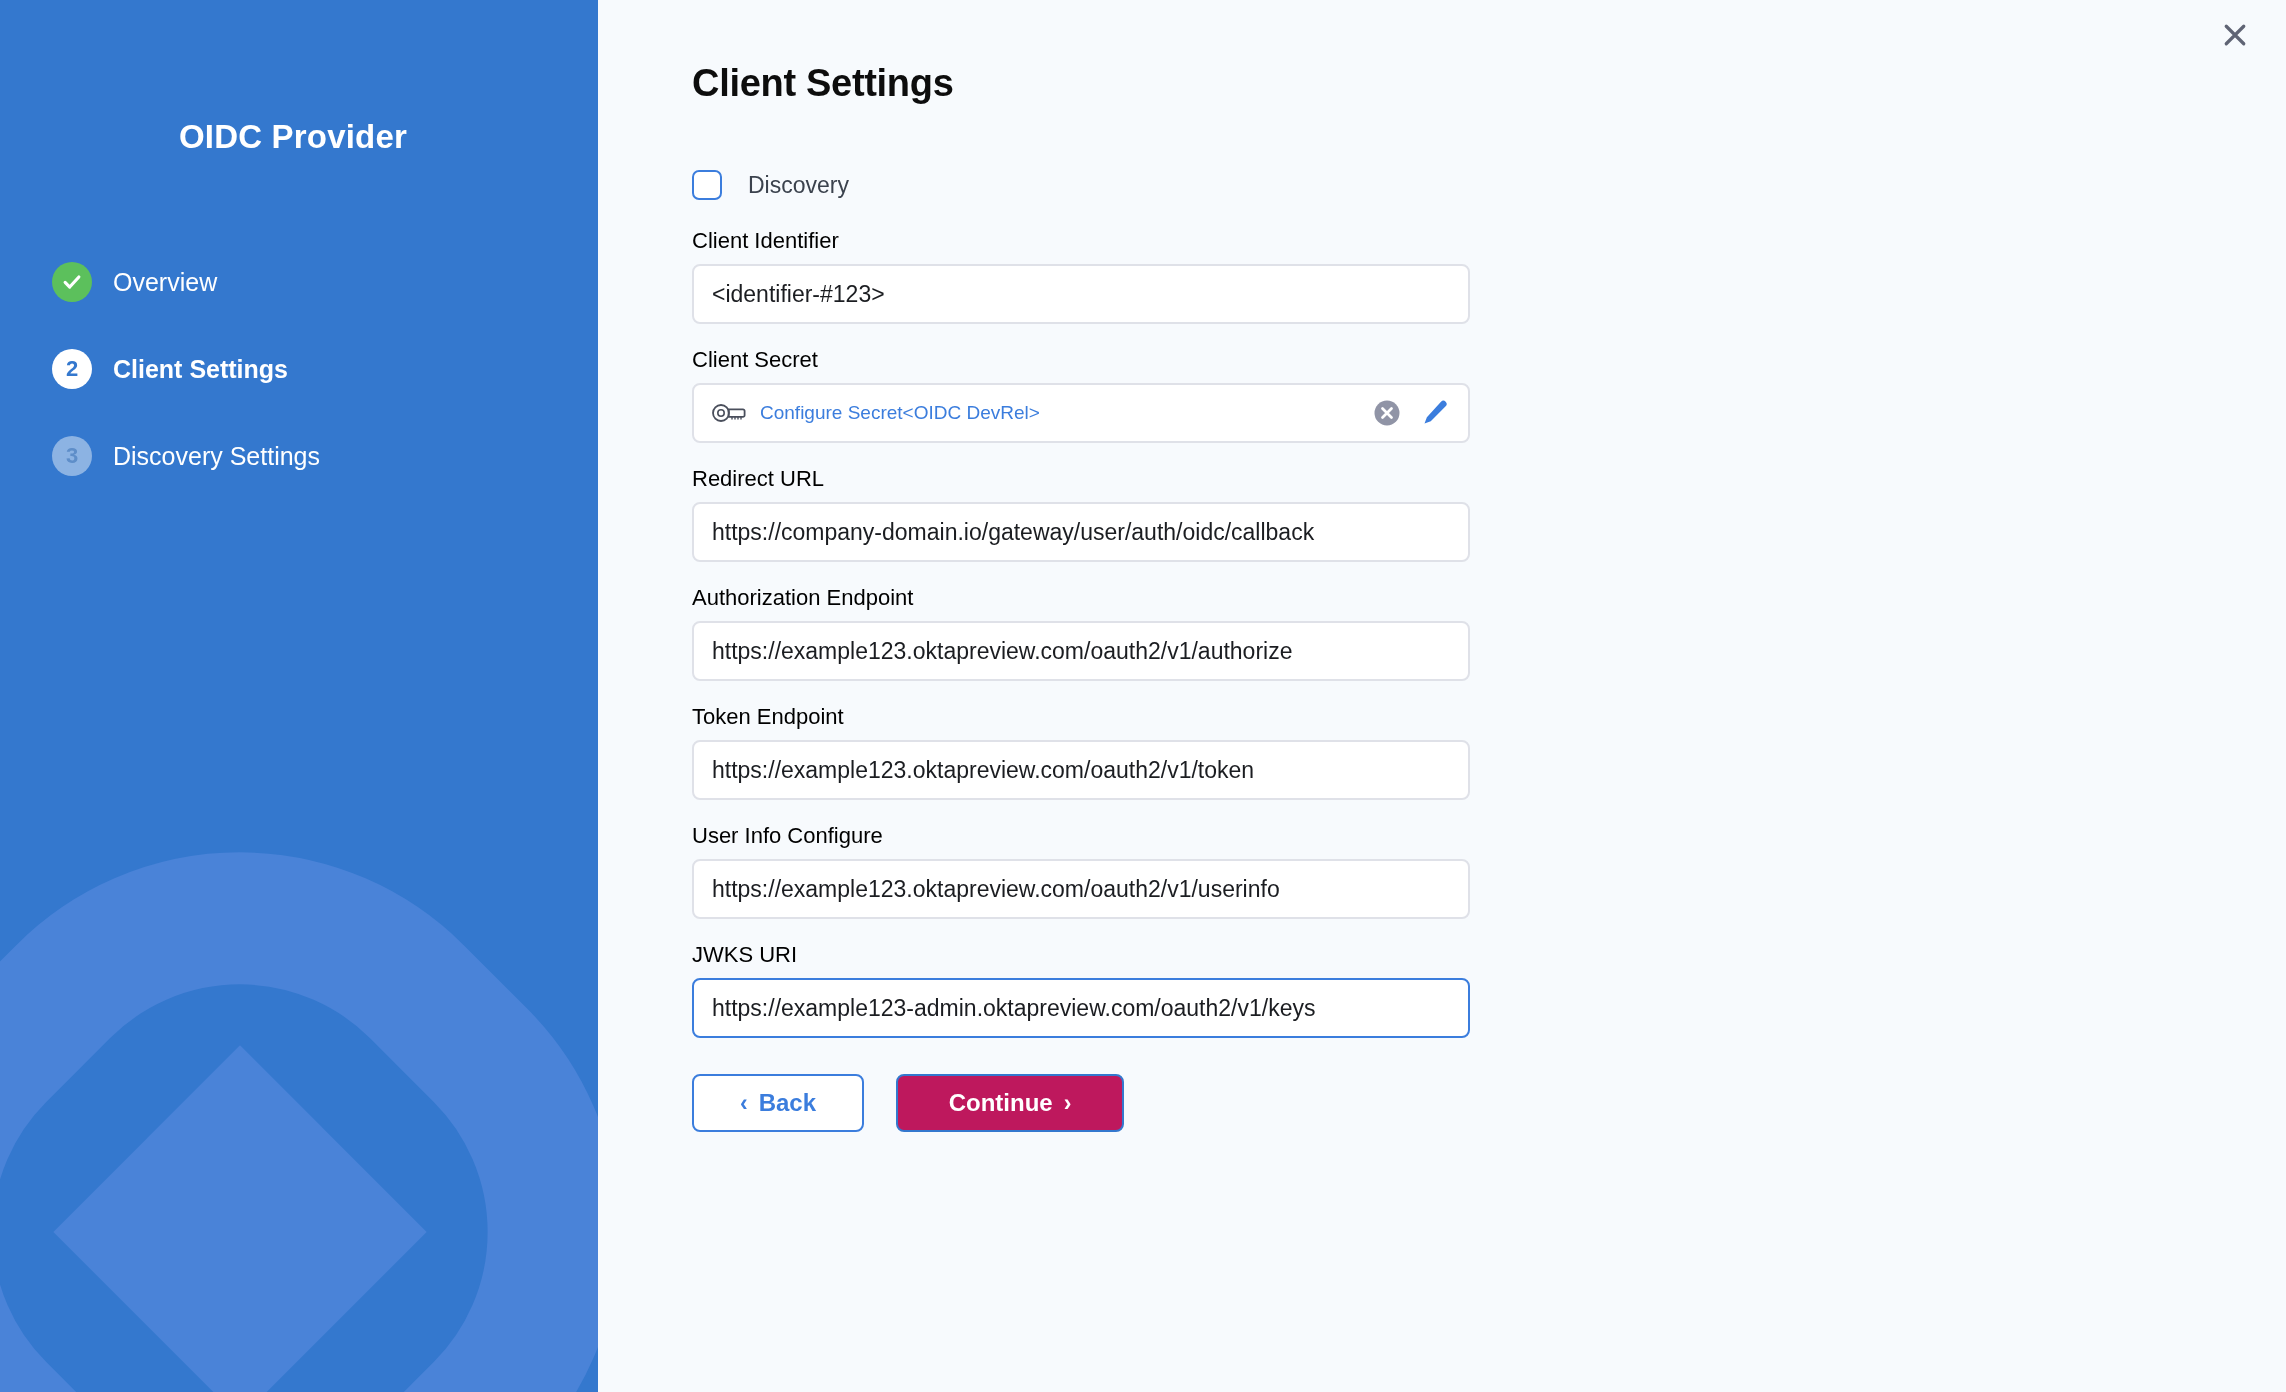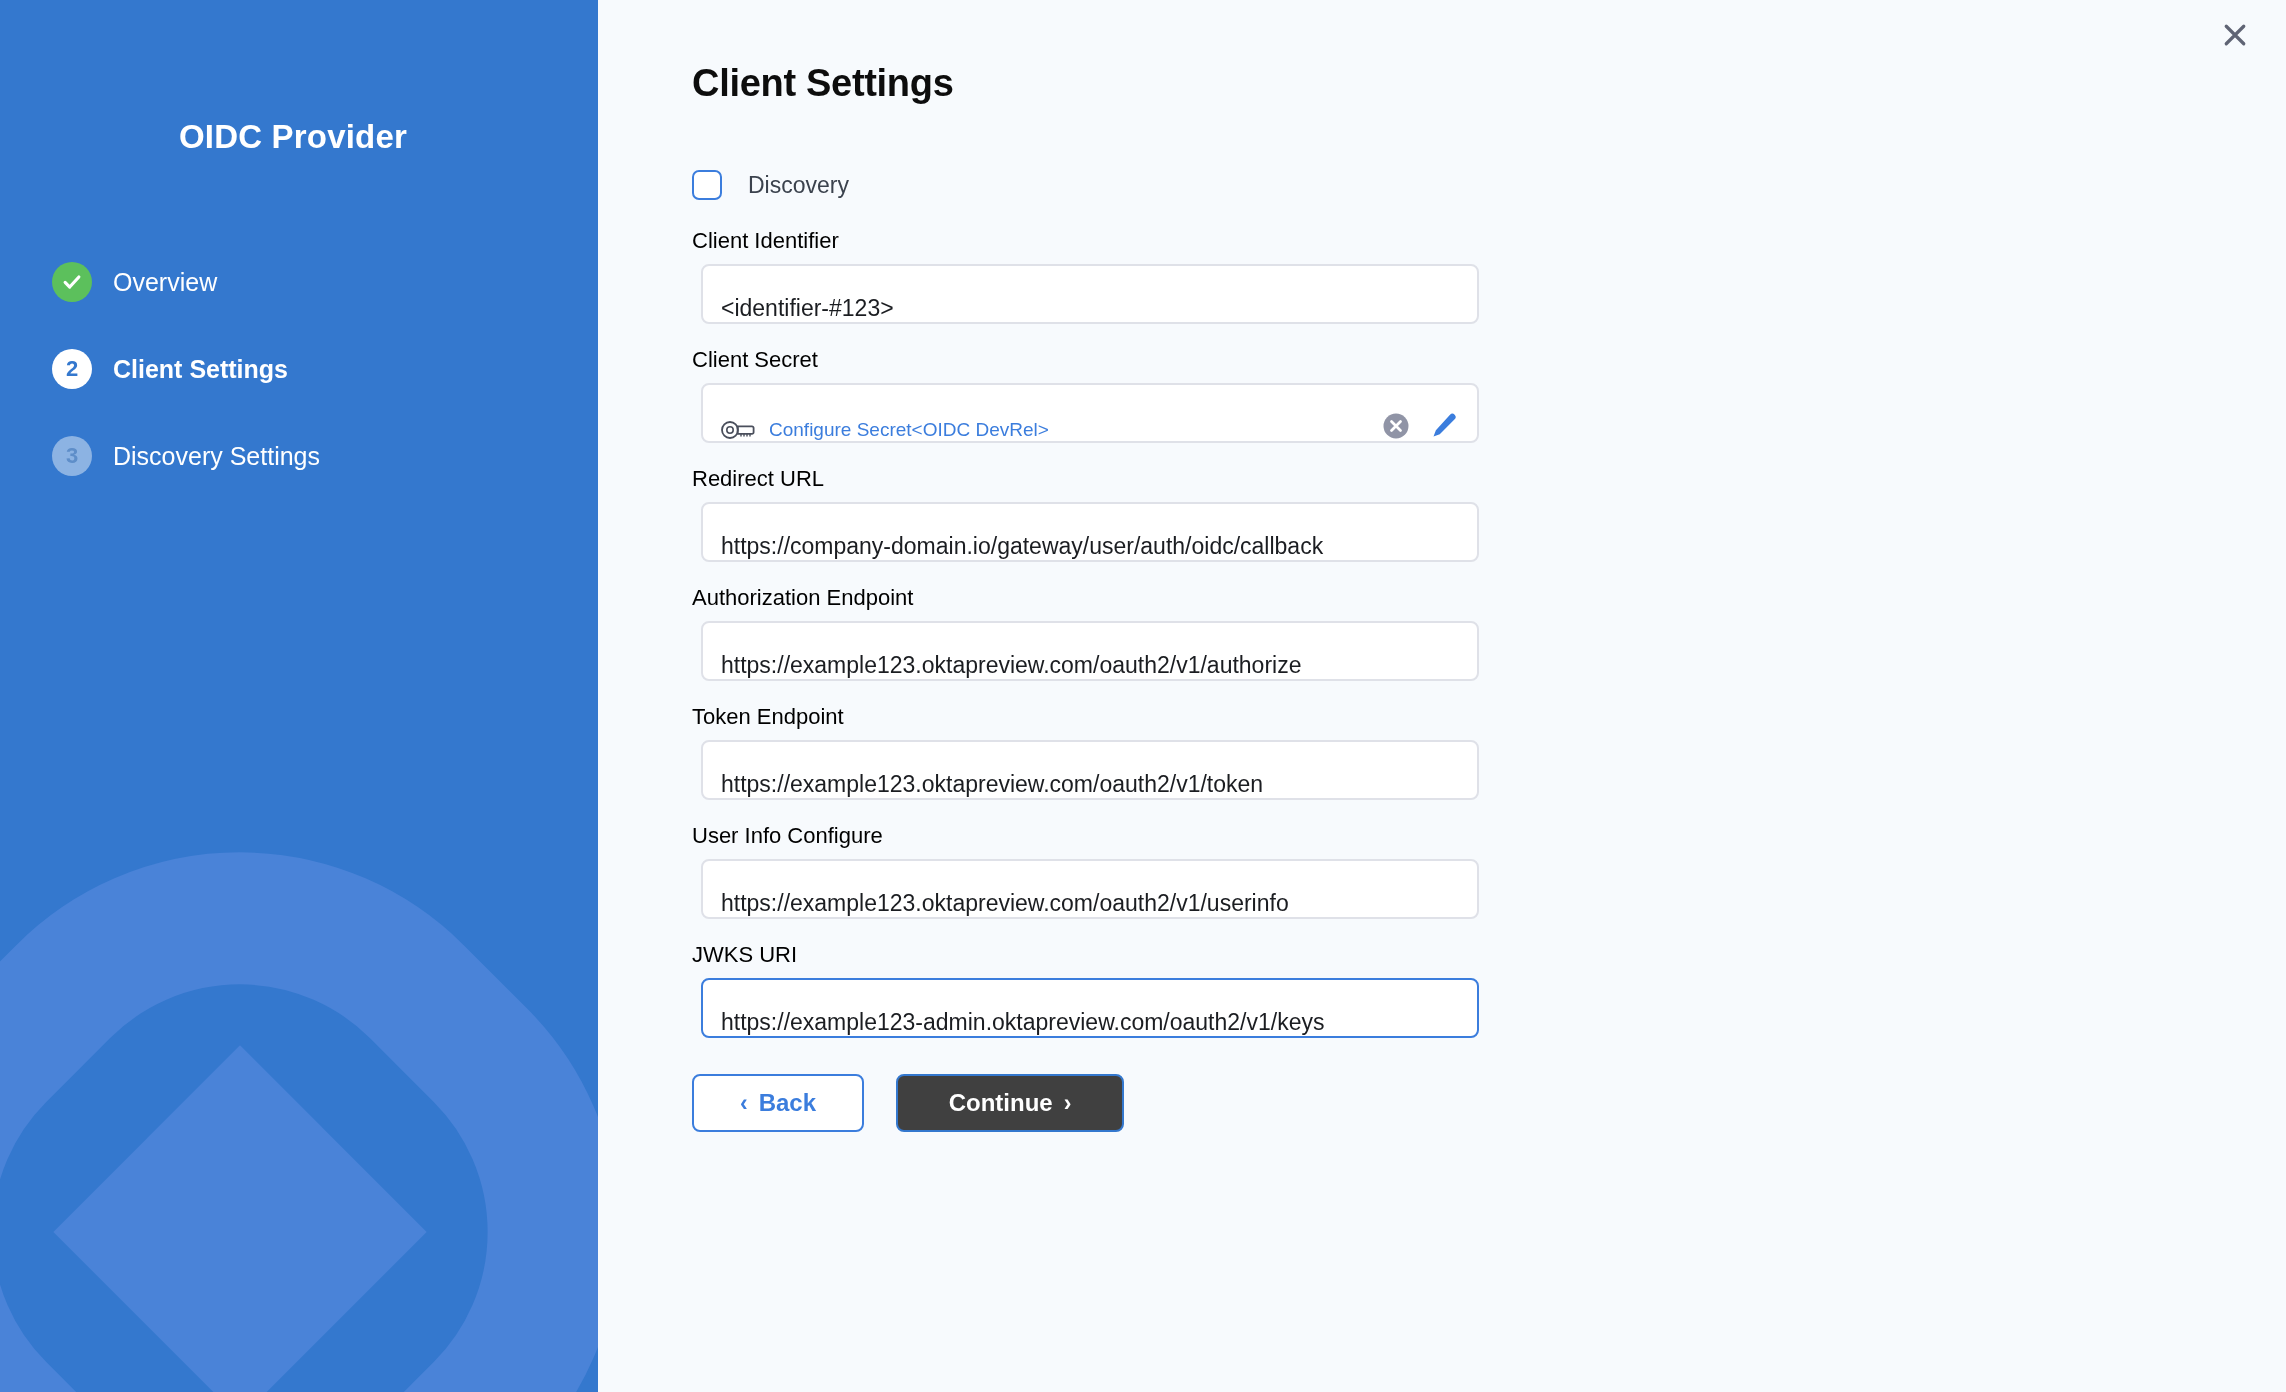--- a/index.html
+++ b/index.html
@@ -148,25 +148,24 @@
     margin-bottom: 10px;
   }
 
   .field-box {
     width: 778px;
     height: 60px;
     background: #ffffff;
     border: 2px solid #dfe1e8;
     border-radius: 8px;
     display: flex;
-    align-items: flex-end;
+    align-items: center;
     padding: 0 18px;
     overflow: hidden;
     margin-bottom: 23px;
-    margin-left: 9px;
   }
   .field-box.focused {
     border-color: #3b7ddd;
   }
 
   .field-value {
     font-size: 23px;
     color: #1b1d21;
     white-space: nowrap;
     overflow: hidden;
@@ -205,21 +204,21 @@
     cursor: pointer;
     padding: 0 26px;
   }
   .btn-back {
     background: #ffffff;
     border: 2px solid #3b7ddd;
     color: #3b7ddd;
     min-width: 172px;
   }
   .btn-continue {
-    background: #404040;
+    background: #be185d;
     border: 2px solid #3478ce;
     color: #ffffff;
     min-width: 228px;
   }
   .chev { font-size: 23px; line-height: 1; font-weight: bold; }
 </style>
 </head>
 <body>
 
 <div class="sidebar">

